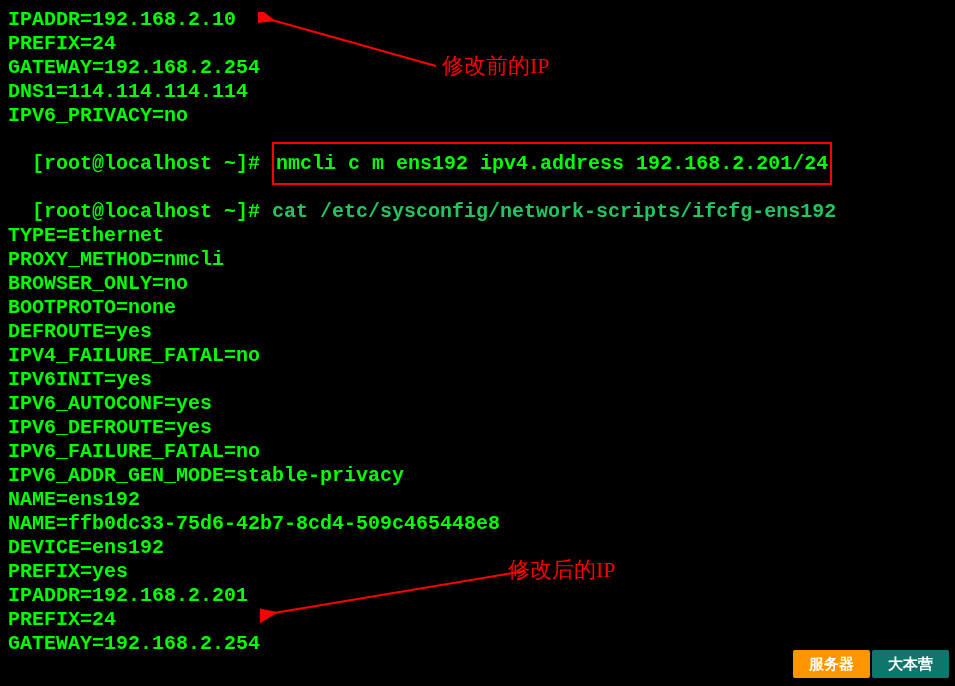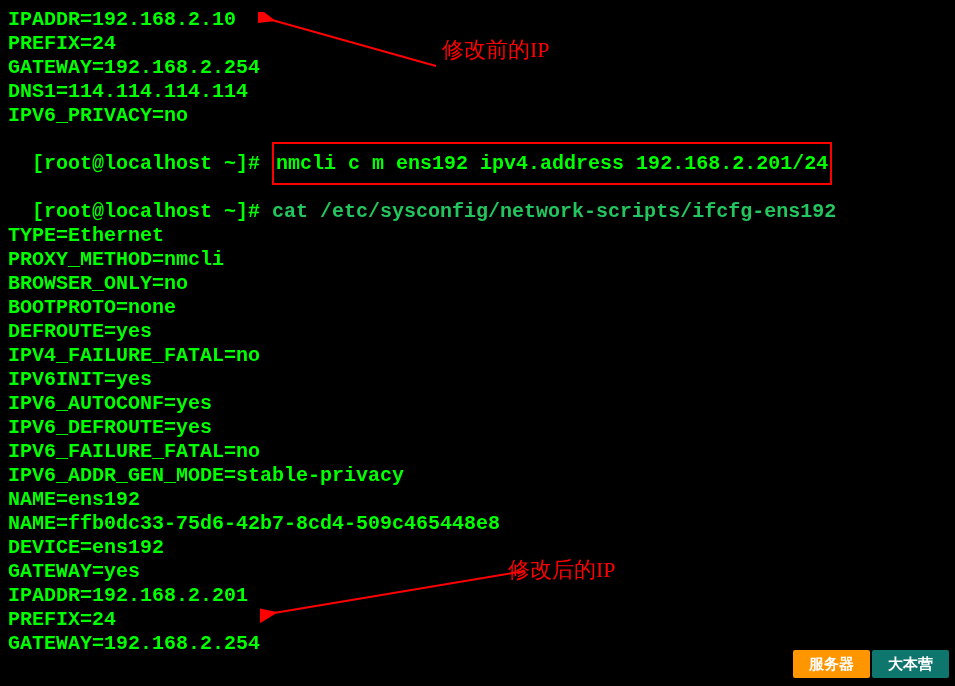--- a/index.html
+++ b/index.html
@@ -74,26 +74,26 @@
 <div class="line">DEFROUTE=yes</div>
 <div class="line">IPV4_FAILURE_FATAL=no</div>
 <div class="line">IPV6INIT=yes</div>
 <div class="line">IPV6_AUTOCONF=yes</div>
 <div class="line">IPV6_DEFROUTE=yes</div>
 <div class="line">IPV6_FAILURE_FATAL=no</div>
 <div class="line">IPV6_ADDR_GEN_MODE=stable-privacy</div>
 <div class="line">NAME=ens192</div>
 <div class="line">NAME=ffb0dc33-75d6-42b7-8cd4-509c465448e8</div>
 <div class="line">DEVICE=ens192</div>
-<div class="line">GATEWAY=yes</div>
+<div class="line">PREFIX=yes</div>
 <div class="line">IPADDR=192.168.2.201</div>
 <div class="line">PREFIX=24</div>
 <div class="line">GATEWAY=192.168.2.254</div>
 
-<div class="annot" style="left:442px; top:38px;">修改前的IP</div>
+<div class="annot" style="left:442px; top:54px;">修改前的IP</div>
 <div class="annot" style="left:508px; top:558px;">修改后的IP</div>
 
 <svg class="arrow" style="left:258px; top:12px;" width="180" height="60">
   <defs>
     <marker id="ah1" markerWidth="10" markerHeight="8" refX="2" refY="4" orient="auto">
       <path d="M10,0 L0,4 L10,8 Z" fill="#ff0000"></path>
     </marker>
   </defs>
   <line x1="178" y1="54" x2="14" y2="8" stroke="#ff0000" stroke-width="2" marker-end="url(#ah1)"></line>
 </svg>

